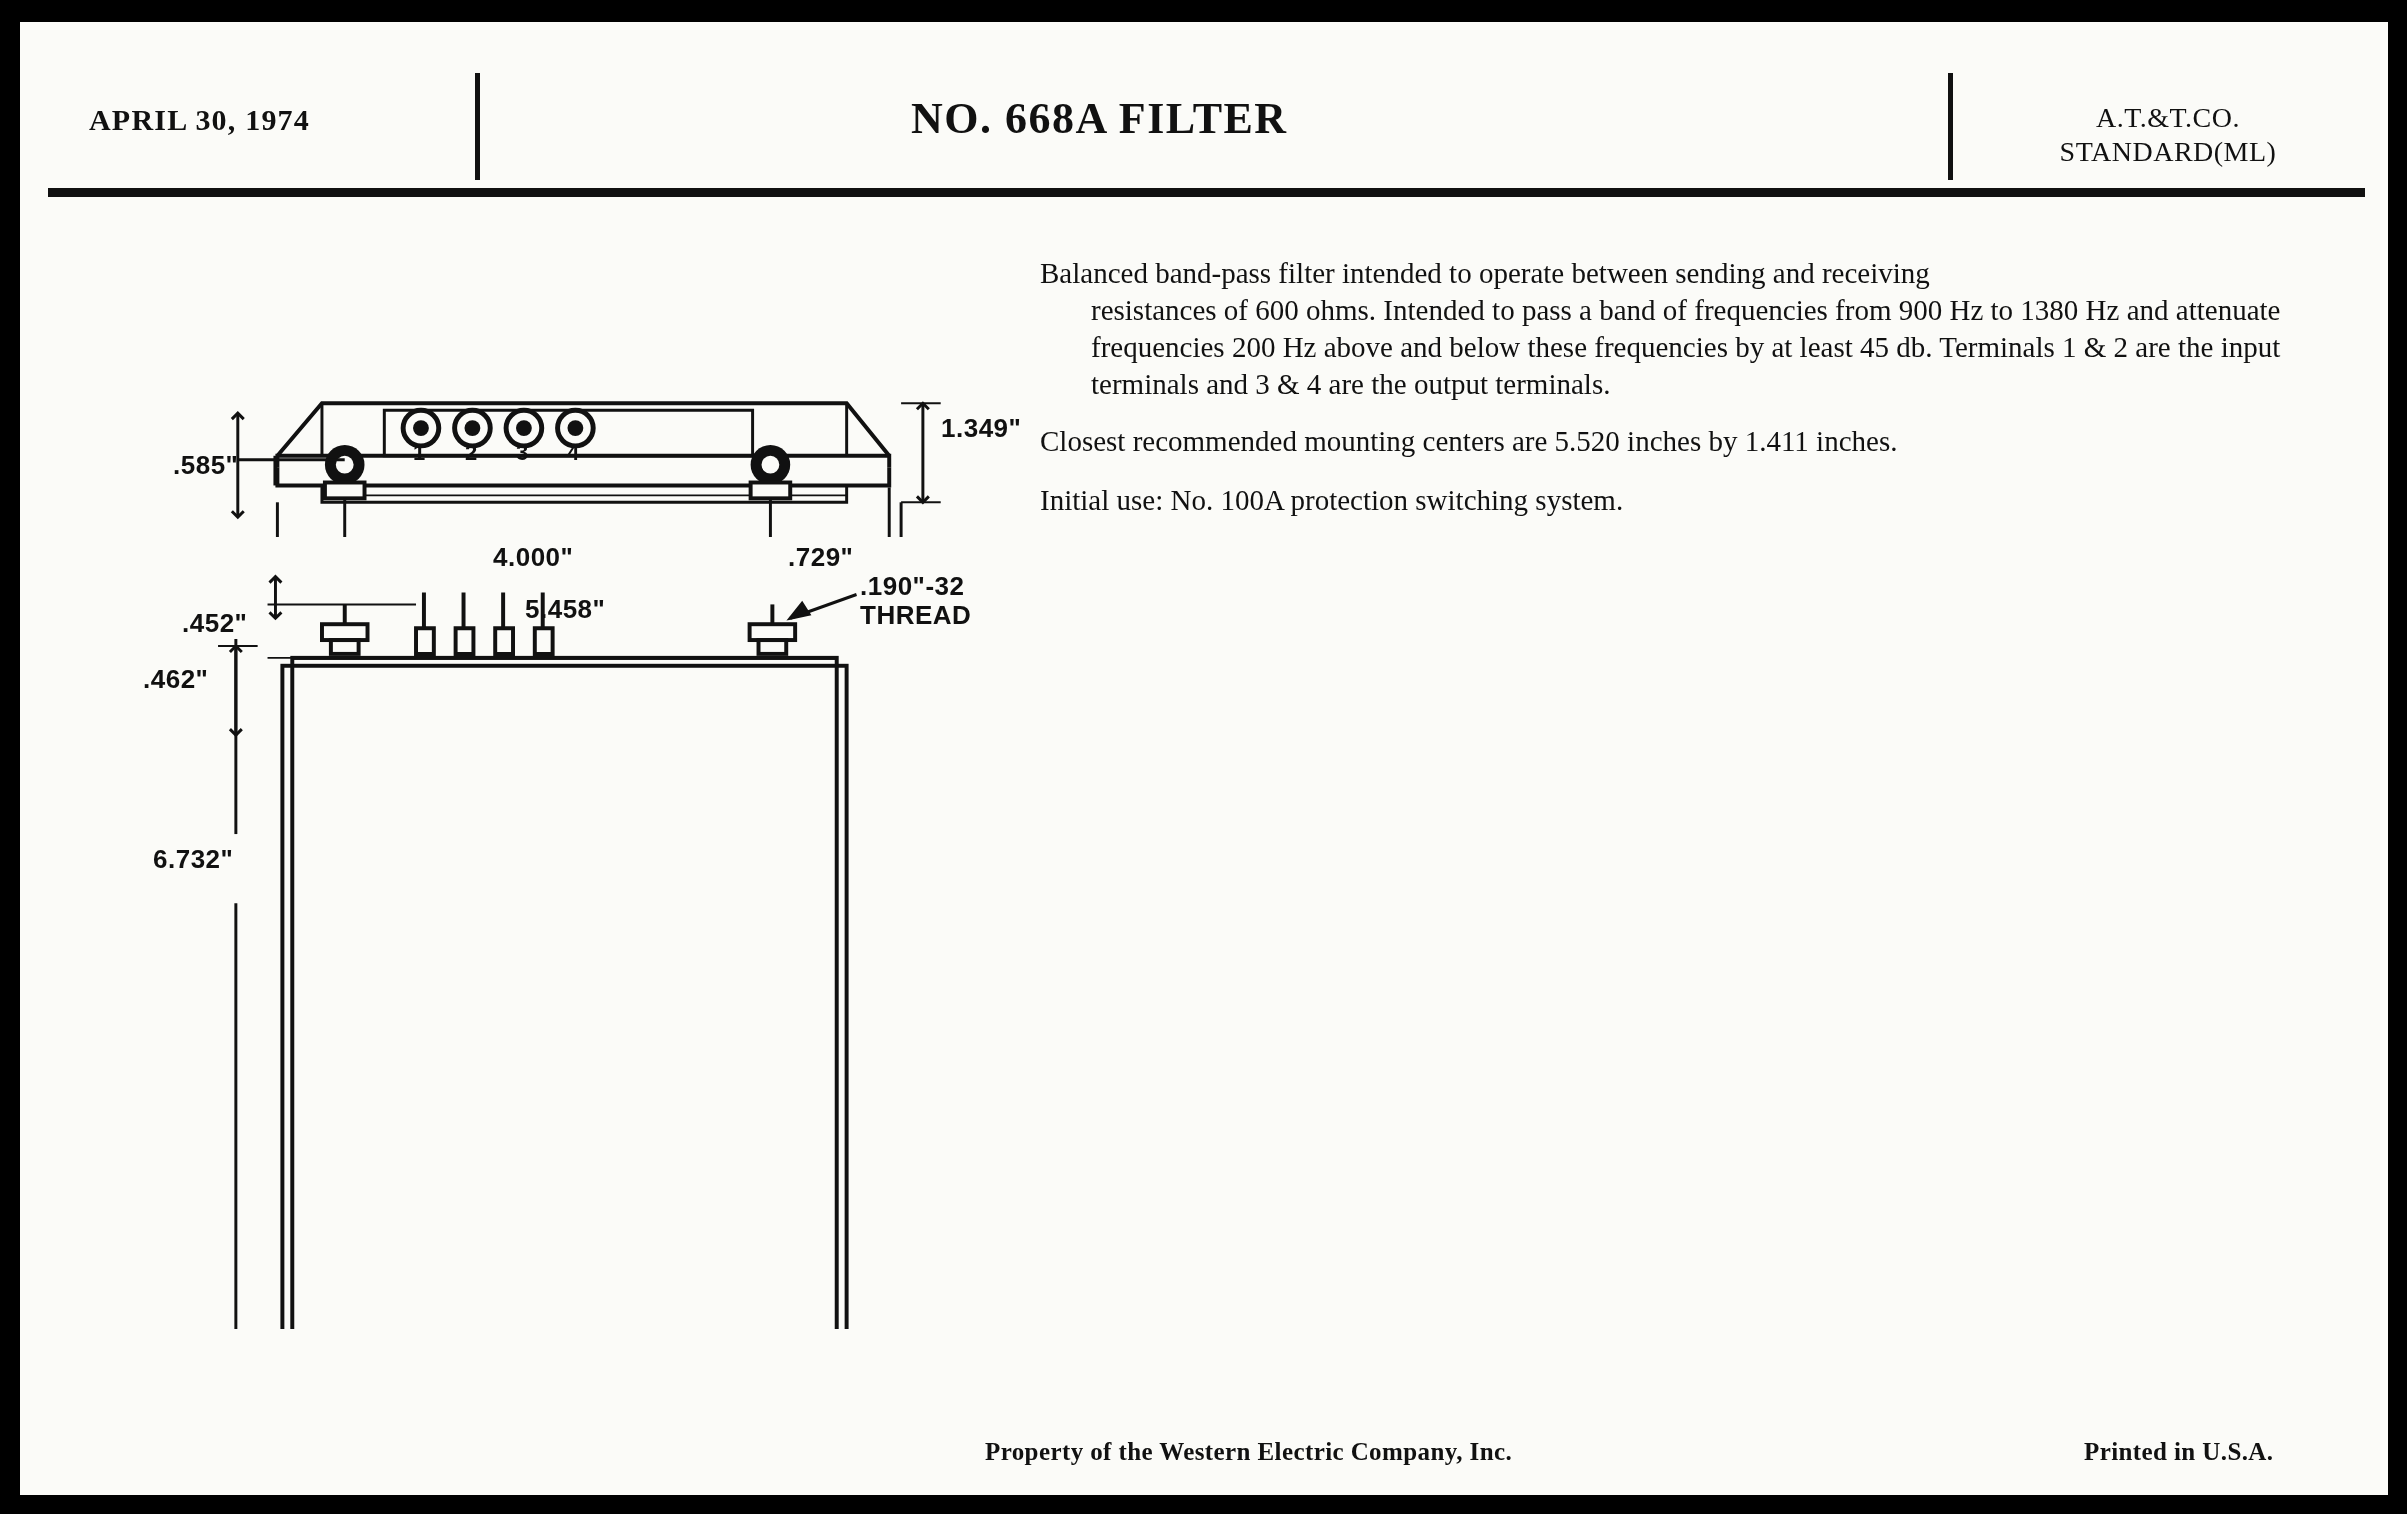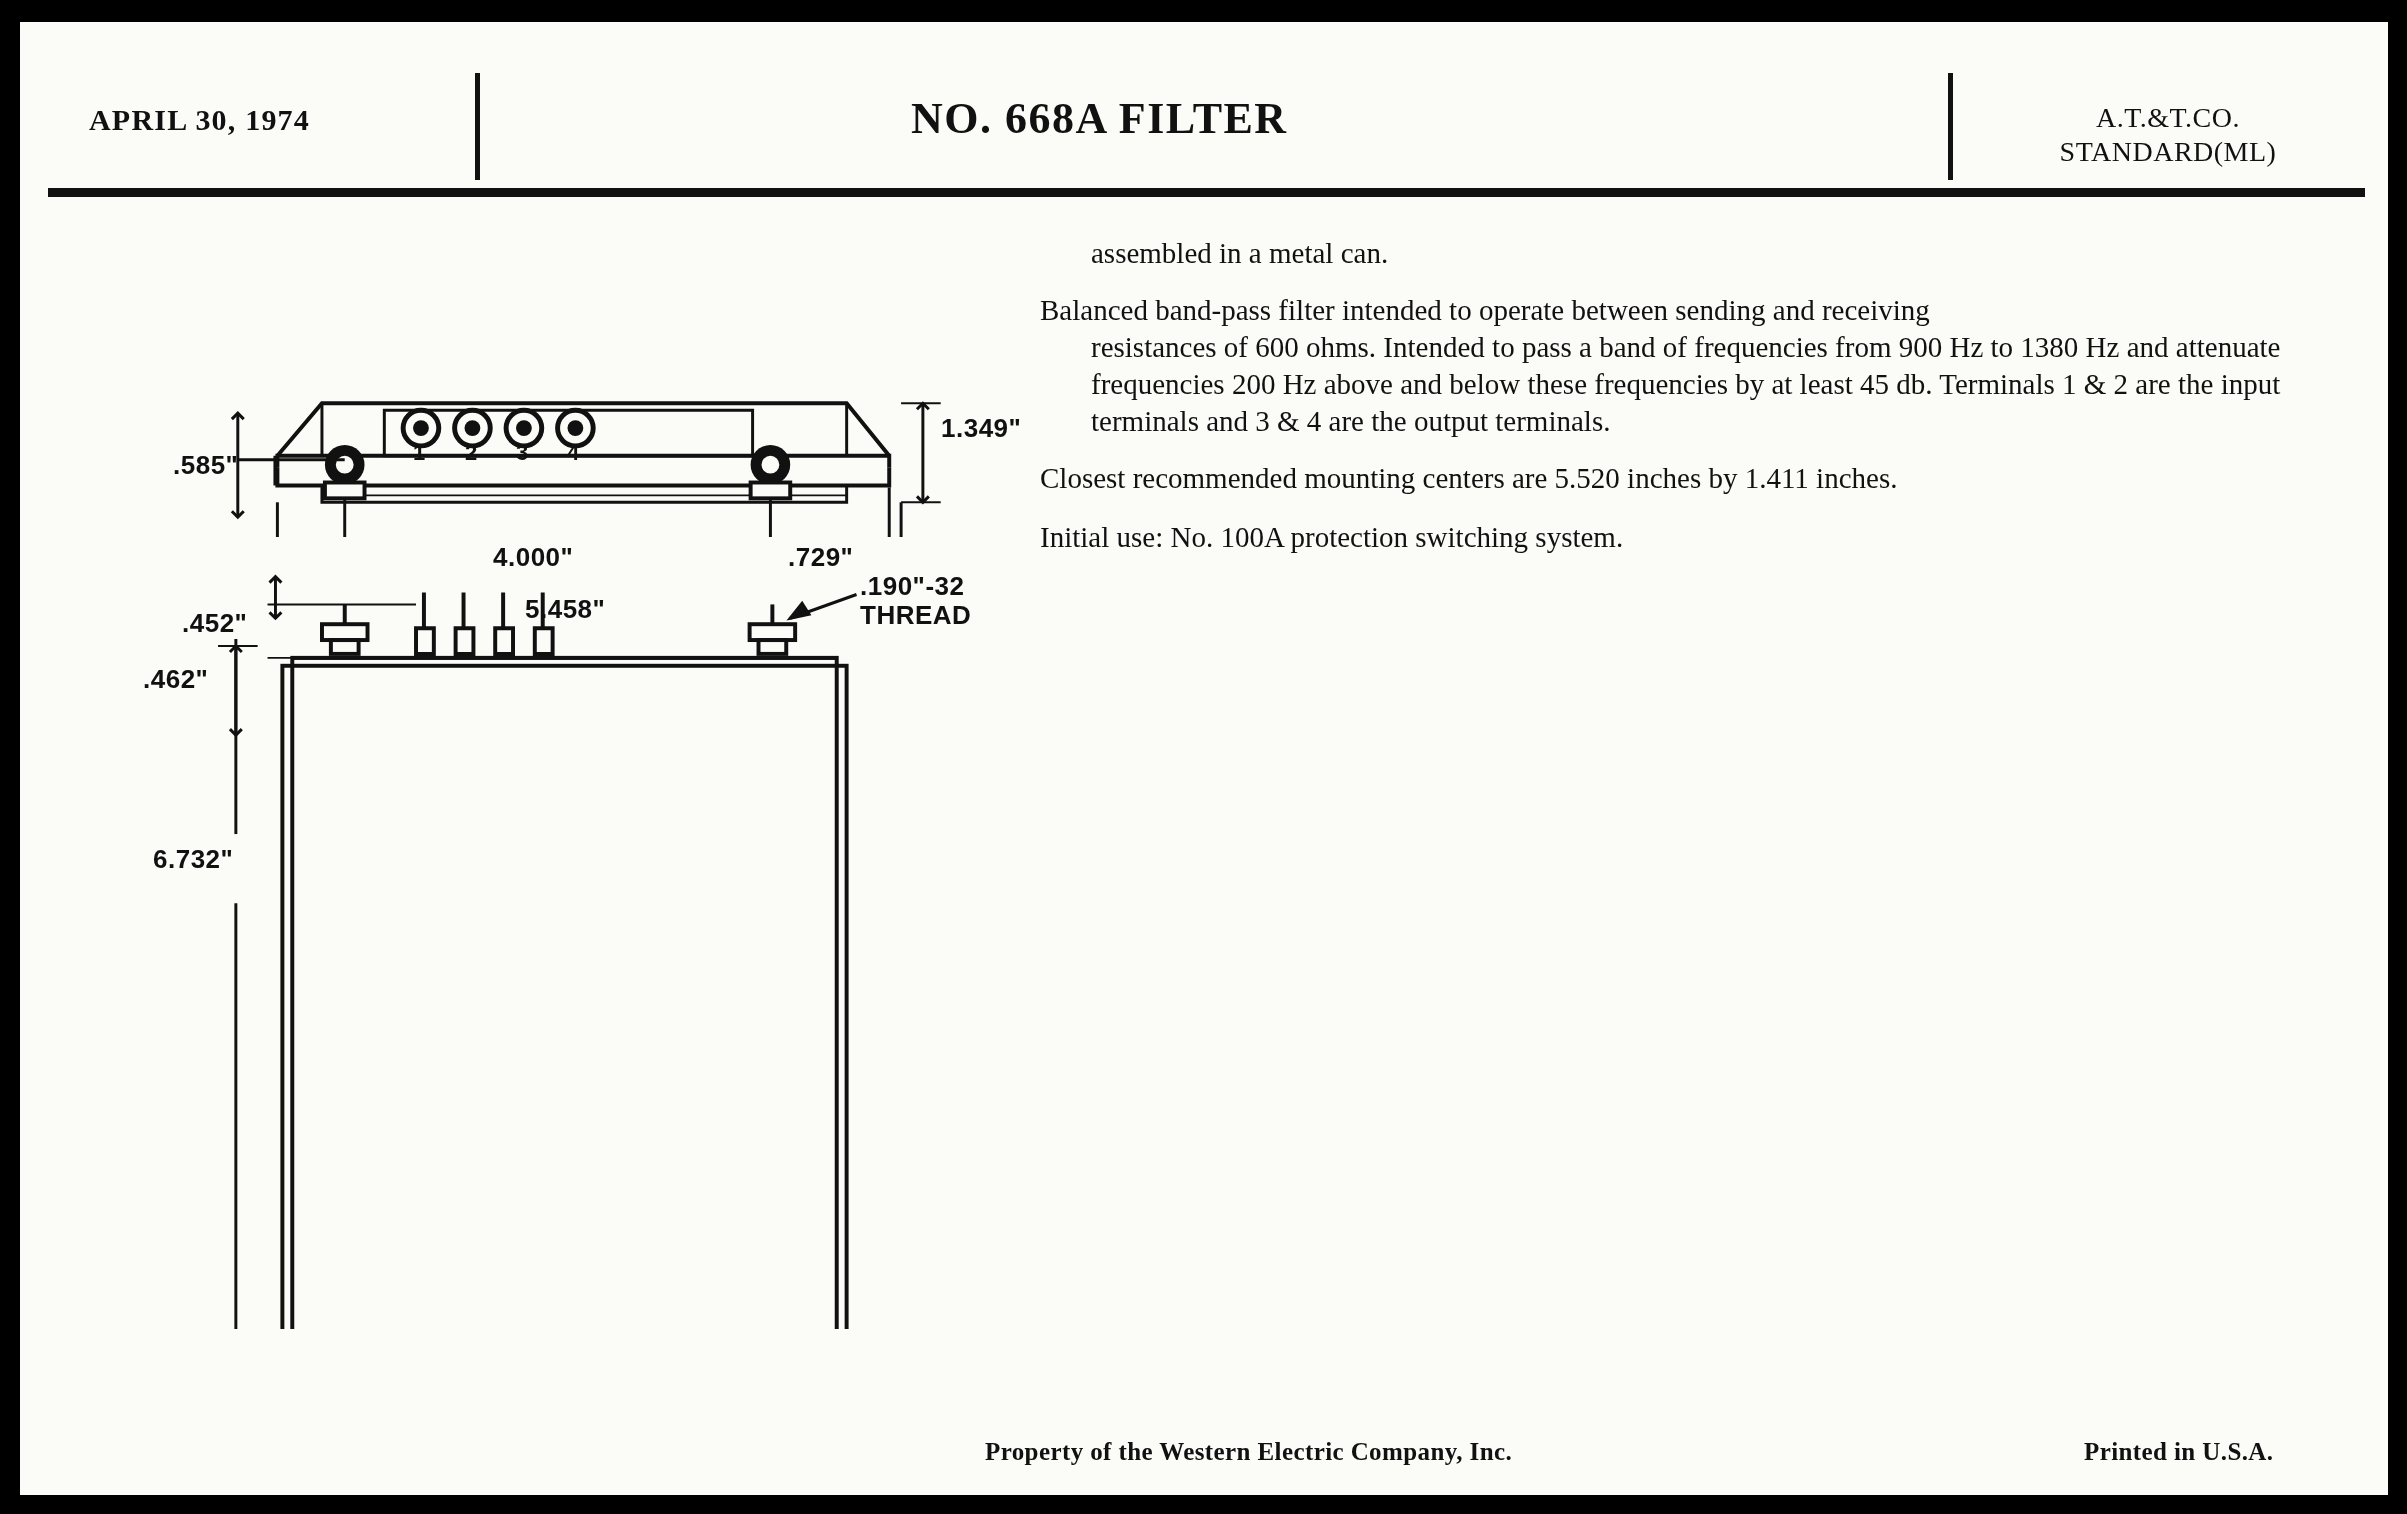--- a/index.html
+++ b/index.html
@@ -324,21 +324,20 @@
       </svg>
       <div class="dimlabel" style="left:59px; top:61px; background:#fbfbf8; padding:0 4px;">.452"</div>
       <div class="dimlabel" style="left:20px; top:117px; background:#fbfbf8; padding:0 4px;">.462"</div>
       <div class="dimlabel" style="left:30px; top:297px; background:#fbfbf8; padding:0 4px;">6.732"</div>
       <div class="dimlabel" style="left:741px; top:24px;">.190"-32</div>
       <div class="dimlabel" style="left:741px; top:53px;text-align:center;">THREAD</div>
     </div>
 
     <div class="textcol">
       <div class="para">
-        <span class="cont">assembled in a metal can.</span>
       </div>
       <div class="para">
         <span>Balanced band-pass filter intended to operate between sending and receiving</span>
         <span class="cont">resistances of 600 ohms. Intended to pass a band of frequencies from 900 Hz to 1380 Hz and attenuate frequencies 200 Hz above and below these frequencies by at least 45 db.   Terminals 1 &amp; 2 are the input terminals and 3 &amp; 4 are the output terminals.</span>
       </div>
       <div class="para-single">Closest recommended mounting centers are 5.520 inches by 1.411 inches.</div>
       <div class="para-single">Initial use:   No. 100A protection switching system.</div>
     </div>
 
     <div class="footer-left">Property of the Western Electric Company, Inc.</div>

